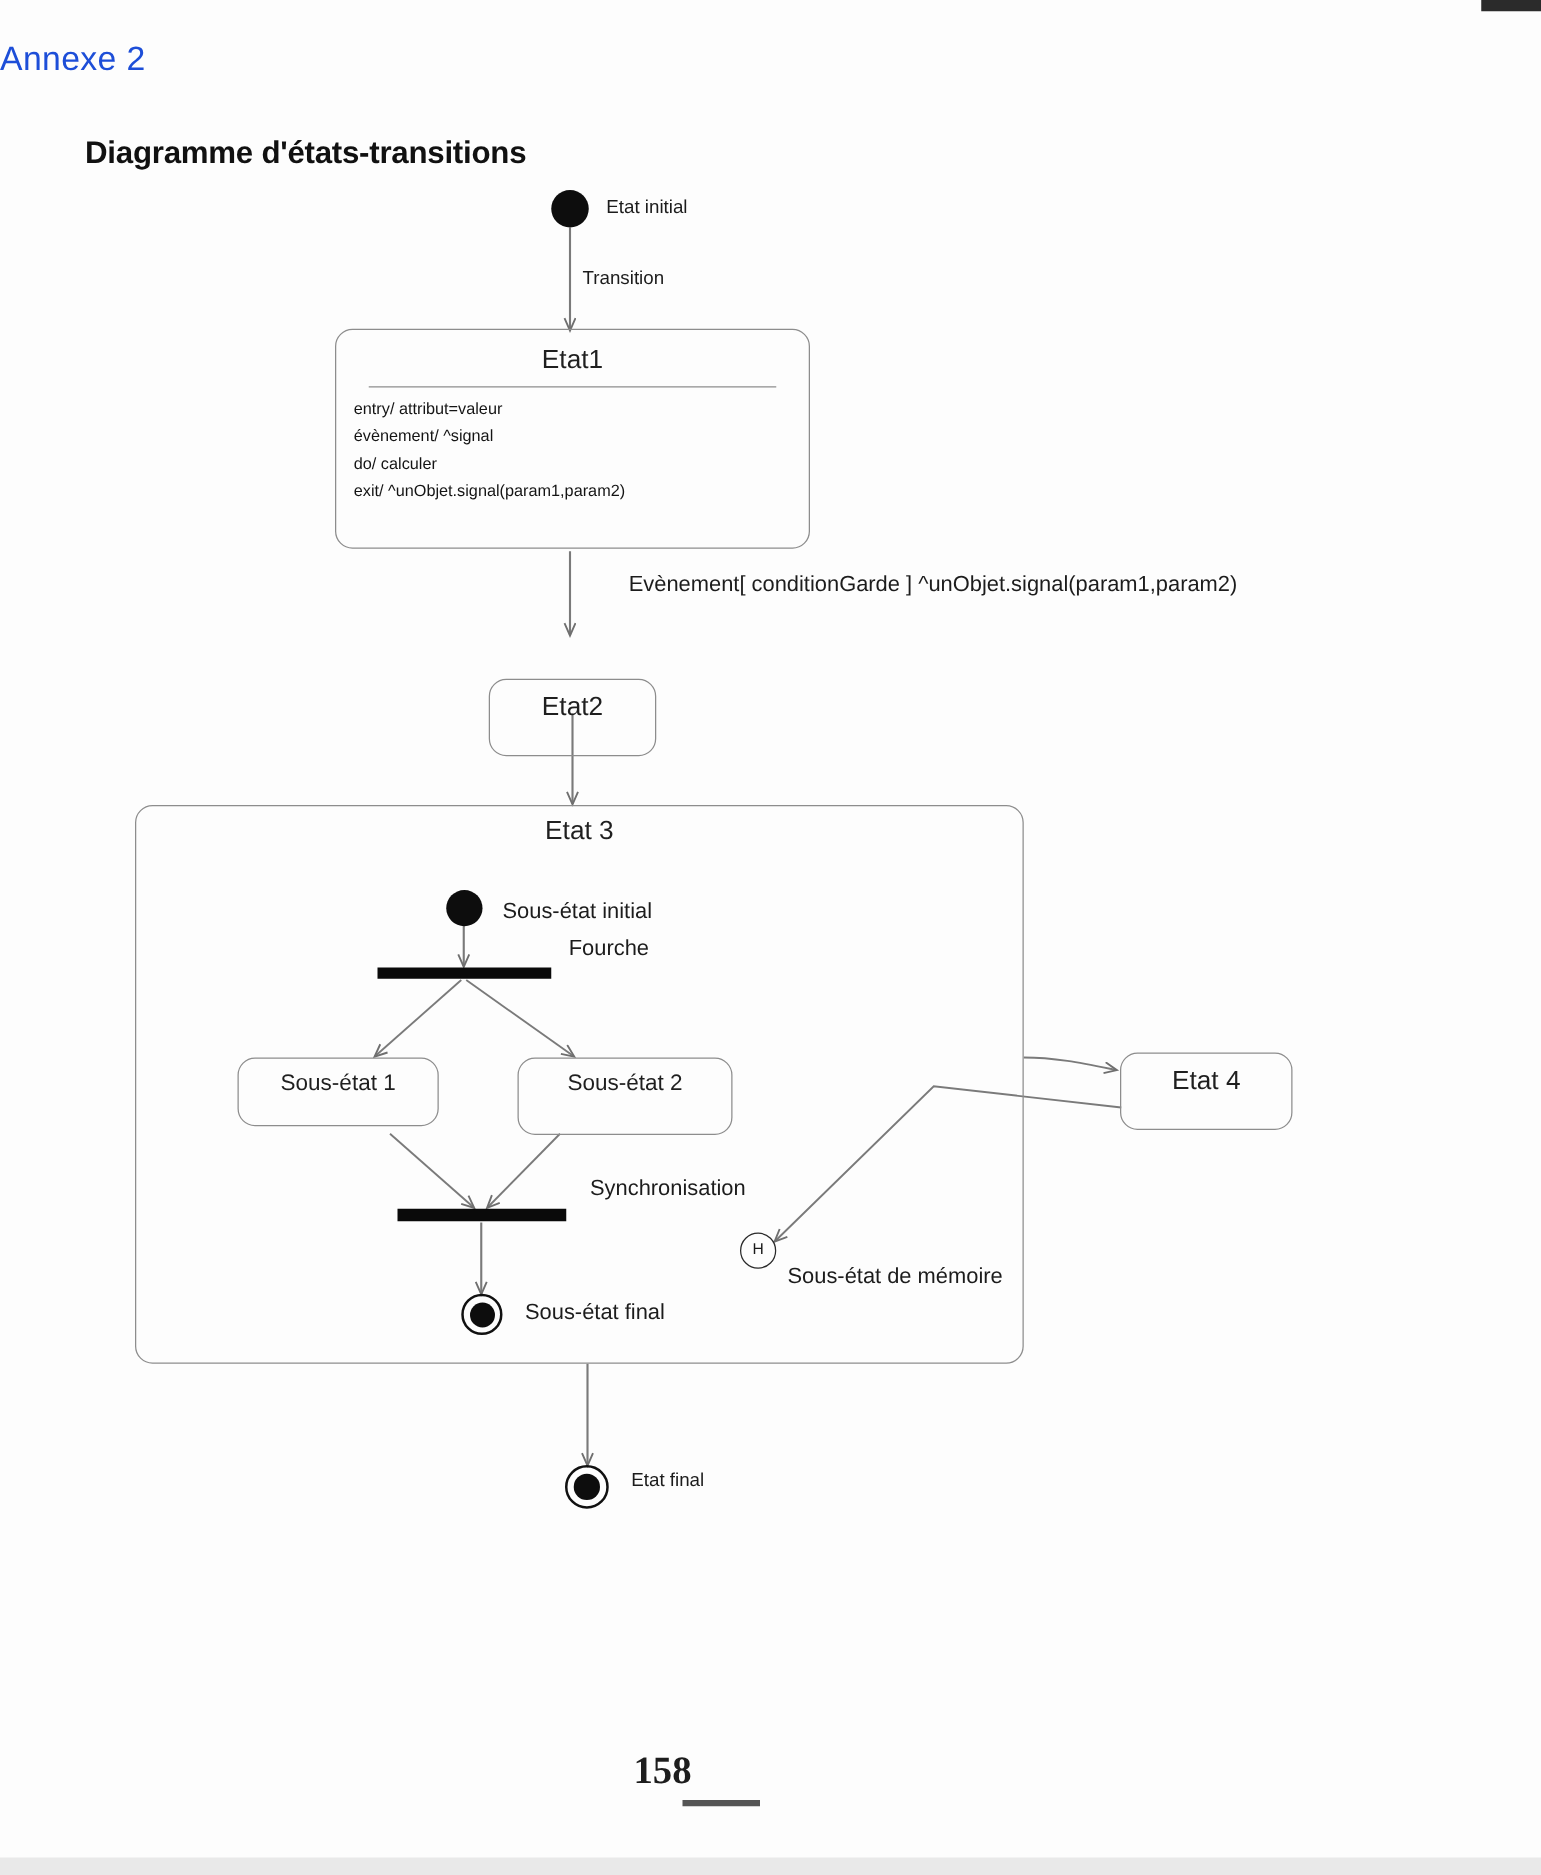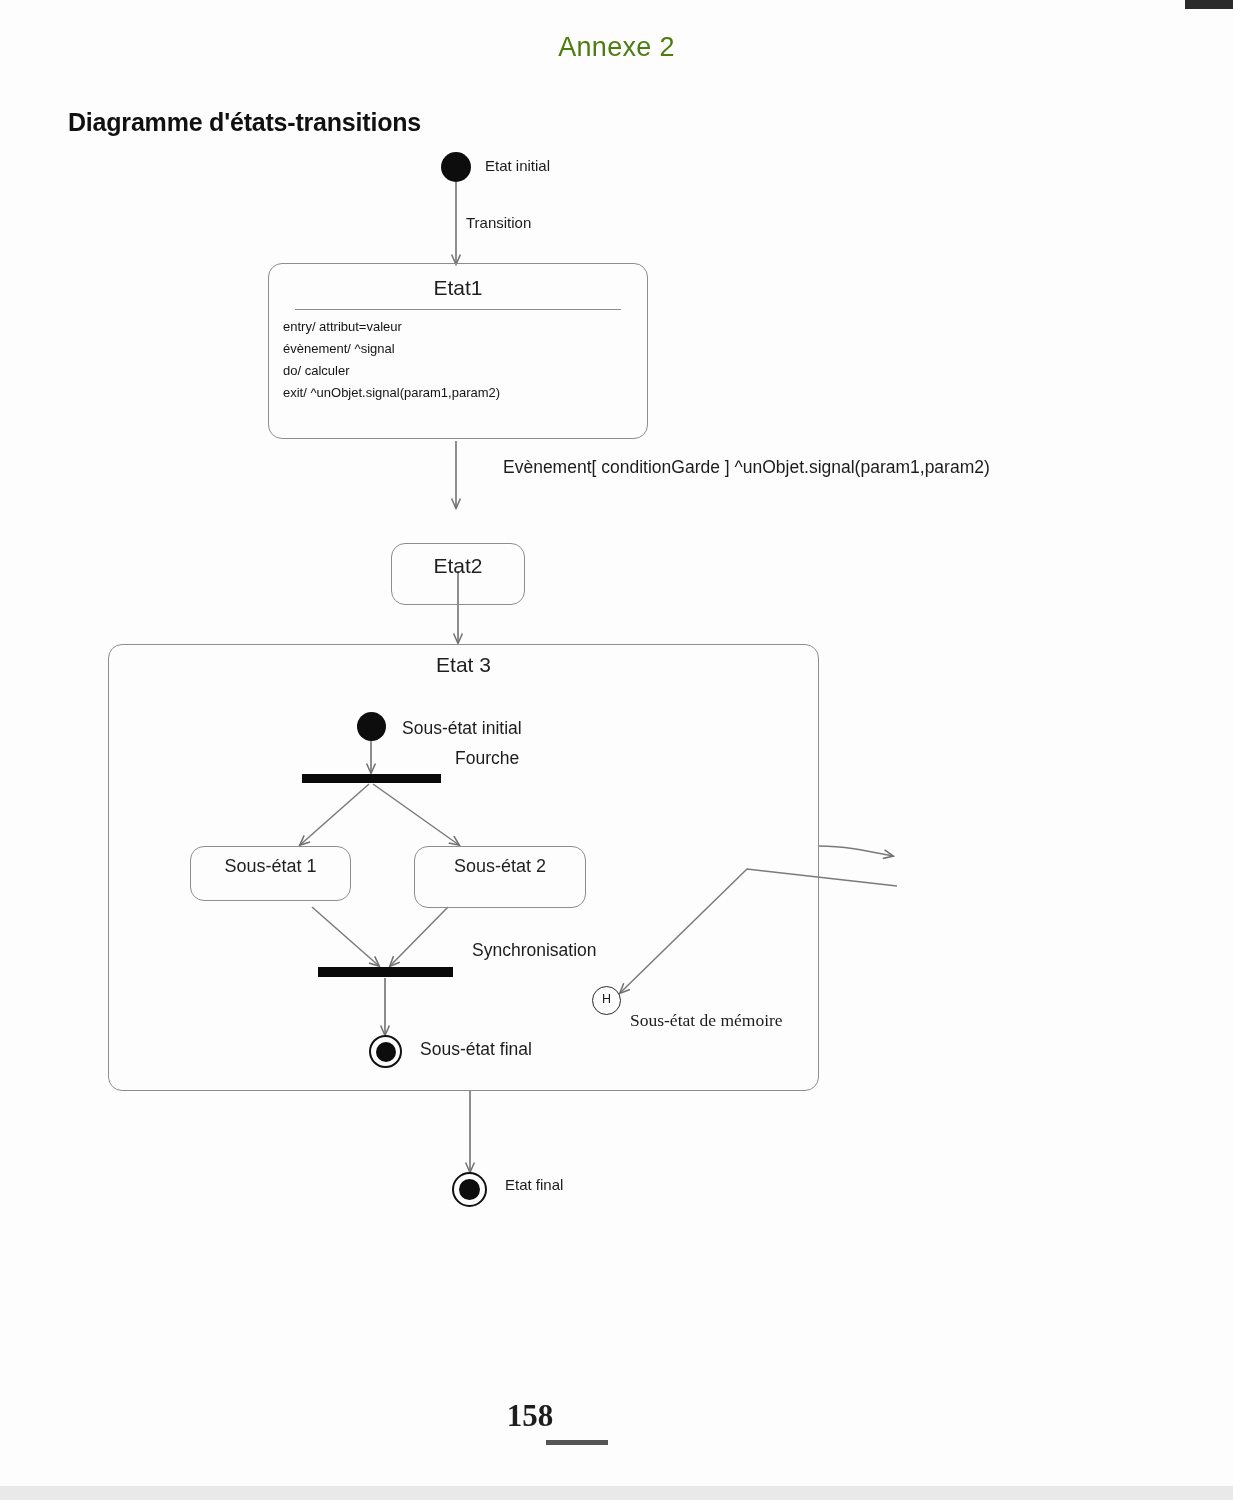--- a/index.html
+++ b/index.html
@@ -34,24 +34,24 @@
     top: 1486px;
     width: 1233px;
     height: 14px;
     background: #e9e9e9;
   }
   .annexe-title {
     position: absolute;
     top: 32px;
     left: 0;
     width: 1233px;
-    text-align: center;
+    text-align: left;
     font-size: 27px;
     letter-spacing: 0.3px;
-    color: #4d7c0f;
+    color: #1d4ed8;
   }
   .section-heading {
     position: absolute;
     top: 108px;
     left: 68px;
     font-size: 25px;
     font-weight: bold;
     letter-spacing: -0.2px;
     color: #111111;
   }
@@ -246,22 +246,25 @@
 
   <div class="bar" style="left:318px; top:967px; width:135px; height:10px;"></div>
   <div class="node-label" style="left:472px; top:940px;">Synchronisation</div>
 
   <div class="final-node" style="left:369px; top:1035px; width:33px; height:33px;">
     <div class="final-dot" style="left:4.5px; top:4.5px; width:20px; height:20px;"></div>
   </div>
   <div class="node-label" style="left:420px; top:1039px;">Sous-état final</div>
 
   <div class="history-node" style="left:592px; top:986px;">H</div>
-  <div class="node-label" style="left:630px; top:1010px;font-family:Liberation Serif, serif;">Sous-état de mémoire</div>
-
+  <div class="node-label" style="left:630px; top:1010px;">Sous-état de mémoire</div>
+
+  <div class="state-box" style="left:896px; top:842px; width:138px; height:62px;">
+    <div class="state-title" style="top:10px;">Etat 4</div>
+  </div>
 
   <div class="final-node" style="left:452px; top:1172px; width:35px; height:35px;">
     <div class="final-dot" style="left:5px; top:5px; width:21px; height:21px;"></div>
   </div>
   <div class="node-label label-big" style="left:505px; top:1176px;">Etat final</div>
 
   <div class="page-number">158</div>
   <div class="page-number-rule"></div>
 
 </div>

